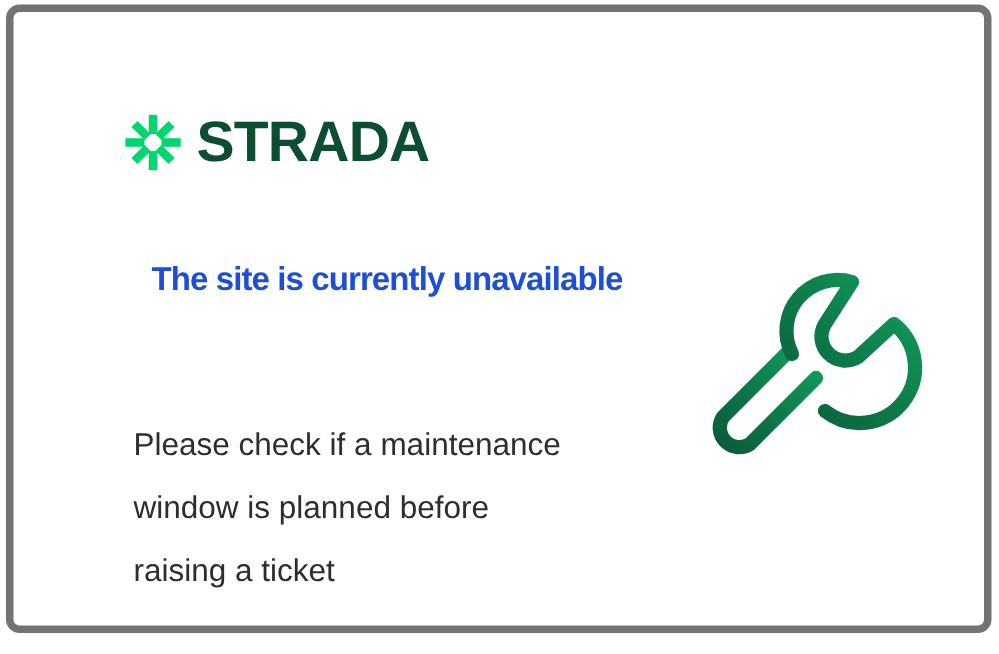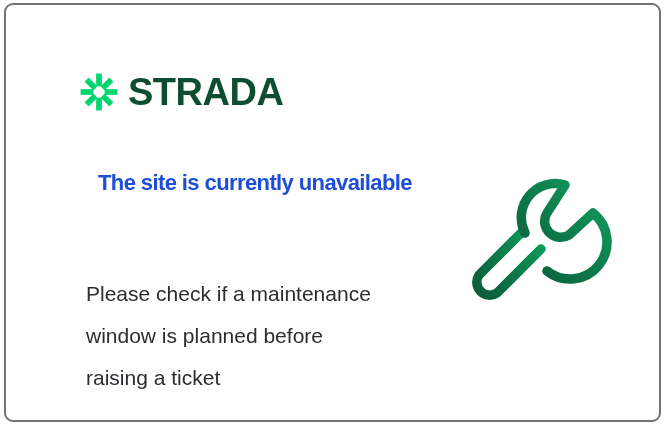--- a/index.html
+++ b/index.html
@@ -24,21 +24,21 @@
 
   
   .card {
     position: absolute;
     left: 4px;
     top: 3px;
     width: 657px;
     height: 419px;
     box-sizing: border-box;
     background: #ffffff;
-    border: 2px solid #737373;
+    border: 5px solid #737373;
     border-radius: 9px;
     overflow: hidden;
   }
 
   
   .logo {
     position: absolute;
     left: 74px;
     top: 68px;
     display: flex;

